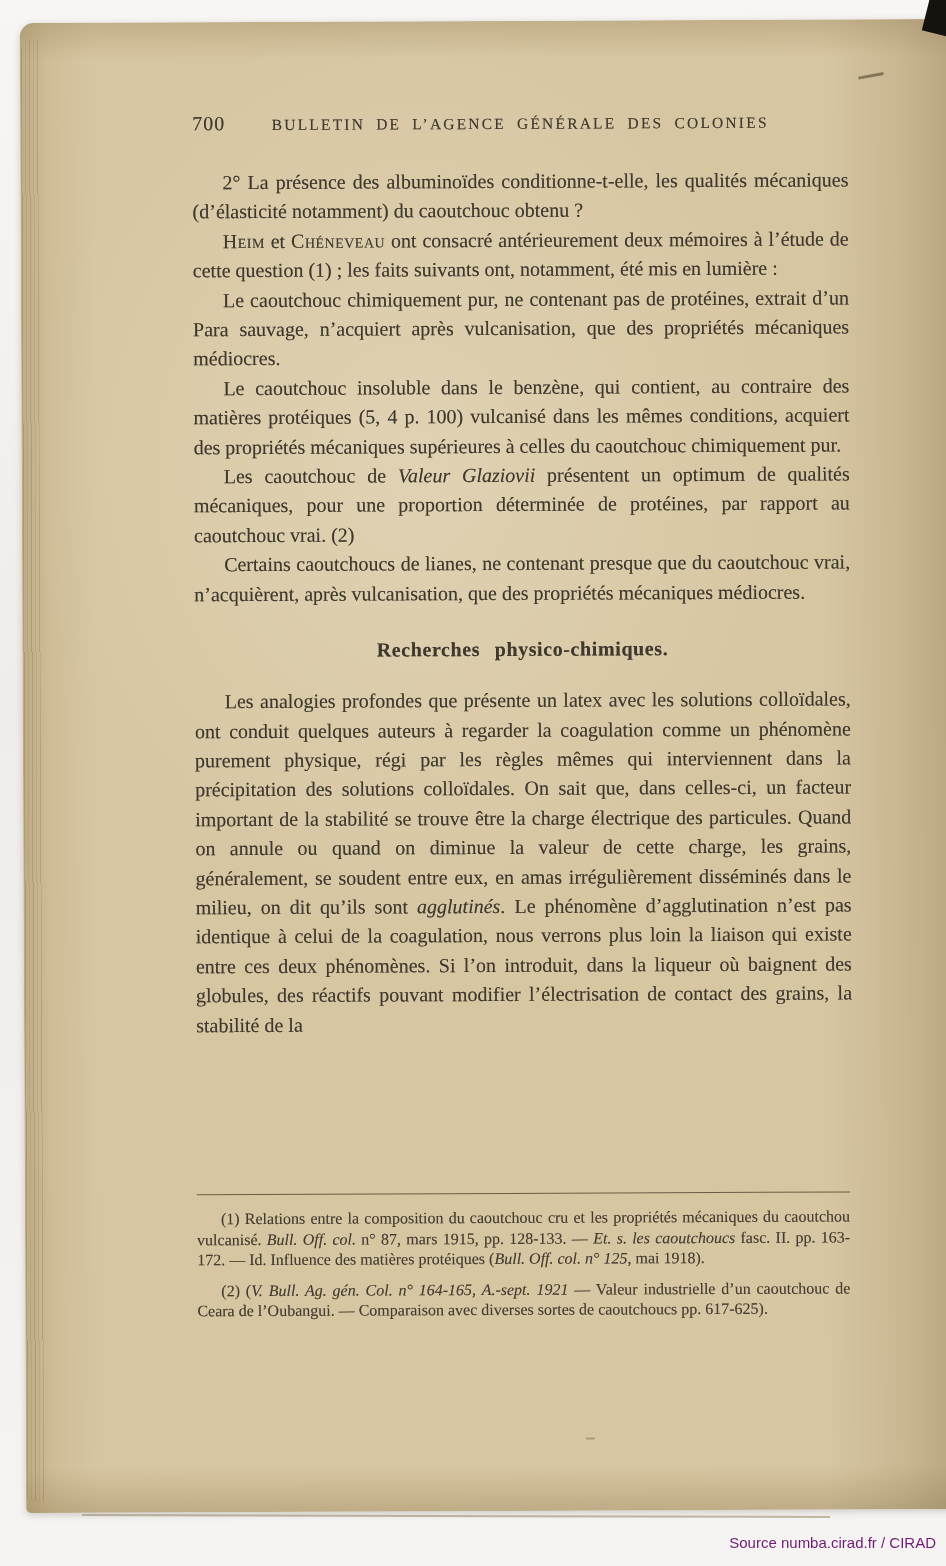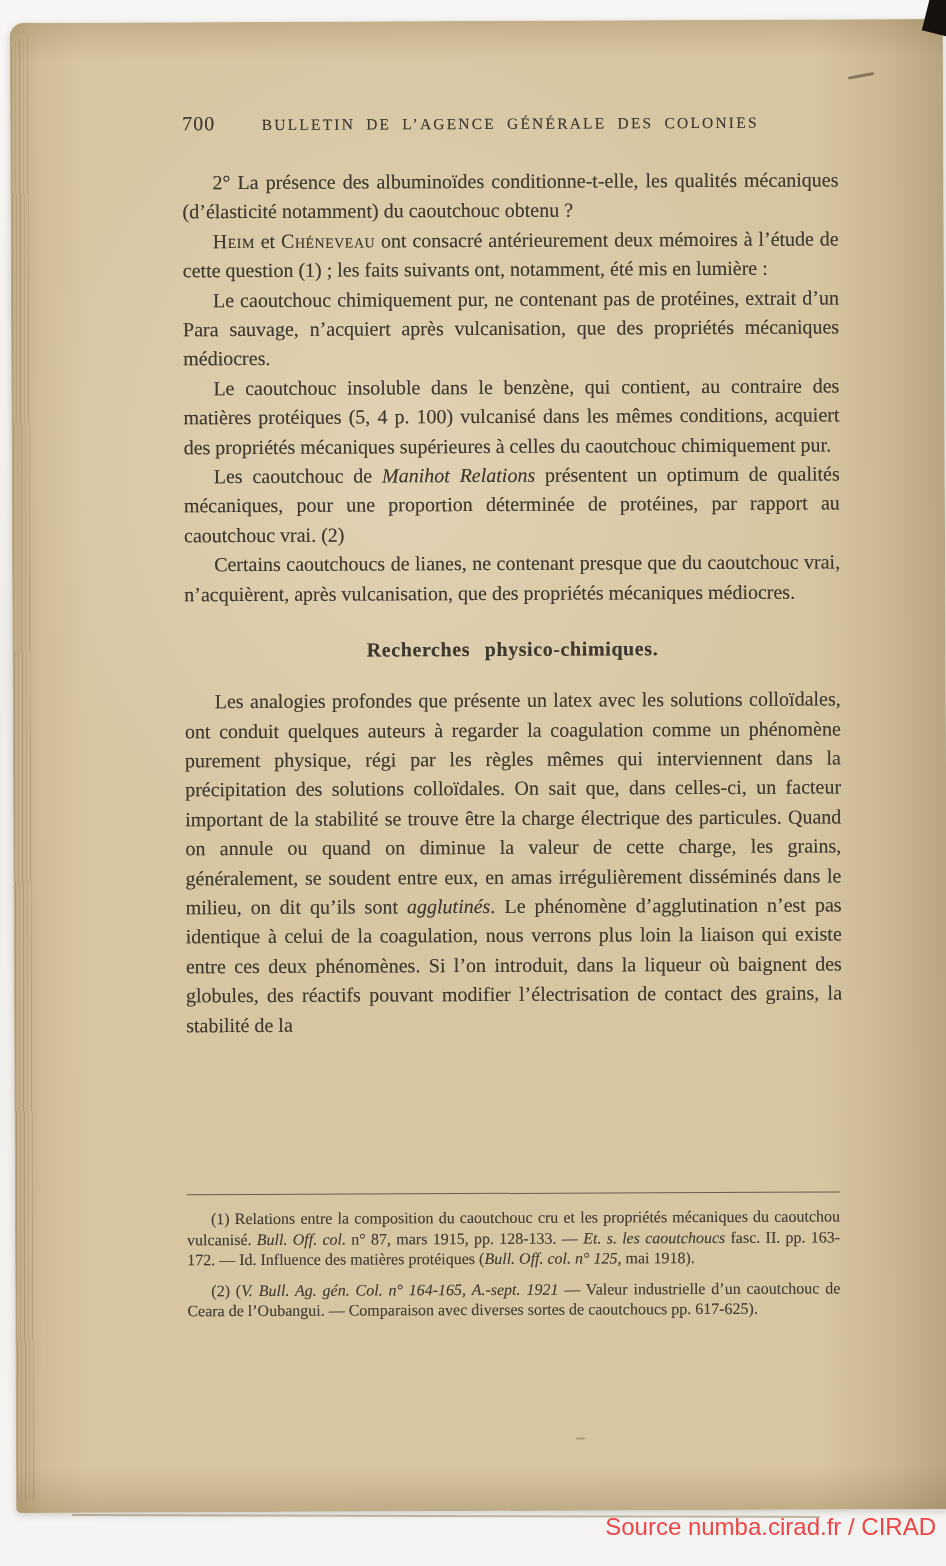--- a/index.html
+++ b/index.html
@@ -1,21 +1,21 @@
 <!DOCTYPE html>
 <html><head>
 <meta charset="utf-8">
 <style>
   html, body { margin:0; padding:0; }
   body {
     width:946px; height:1566px; overflow:hidden; position:relative;
     font-family:"Liberation Serif","DejaVu Serif",serif;
     background:linear-gradient(180deg,#f7f6f4 0%,#efede9 45%,#f5f4f2 100%);
   }
-  .viewport { position:absolute; inset:0; }
+  .viewport { position:absolute; inset:0;margin-left:10px; }
 
   
   .sheet {
     position:absolute; left:13px; top:21px; width:933px; height:1490px;
     transform:rotate(-0.25deg); transform-origin:50% 50%;
     border-radius:14px 0 0 5px;
     background:
       radial-gradient(ellipse 60% 45% at 42% 30%, rgba(255,252,238,.22), rgba(255,252,238,0) 70%),
       linear-gradient(90deg, rgba(135,110,65,.30) 0%, rgba(135,110,65,.10) 3%, rgba(0,0,0,0) 8%, rgba(0,0,0,0) 86%, rgba(120,95,55,.14) 94%, rgba(110,88,50,.30) 100%),
       linear-gradient(180deg, rgba(130,105,60,.24) 0%, rgba(0,0,0,0) 2.5%, rgba(0,0,0,0) 97%, rgba(130,105,60,.28) 100%),
@@ -76,23 +76,23 @@
   .footnote-block { position:absolute; left:172px; top:1172px; width:653px; }
   .footnote-rule { border-top:1px solid rgba(70,58,40,.75); height:0; }
   .footnotes { padding-top:14px; color:#433c31; text-shadow:0 0 .4px rgba(62,54,42,.4); }
   .footnote {
     margin:0 0 10px 0; font-size:16px; line-height:20.6px;
     text-align:justify; text-indent:24px;
   }
 
   
   .credit {
-    position:absolute; right:10px; bottom:25px;
+    position:absolute; right:10px; bottom:15px;
     font-family:"Liberation Sans","DejaVu Sans",sans-serif;
-    font-size:24px; color:#ef4444;
+    font-size:15px; color:#701a75;
   }
 </style>
 </head>
 <body>
 
 <div class="viewport">
 
   <div class="sheet">
     <div class="edge-stack"></div>
     <div class="speck"></div>
@@ -102,21 +102,21 @@
       <div class="header-row">
         <span class="page-num">700</span>
         <span class="running-header">BULLETIN DE L’AGENCE GÉNÉRALE DES COLONIES</span>
         <span class="header-spacer"></span>
       </div>
       <div class="body-text">
           <p class="para"><span>2° La présence des albuminoïdes conditionne-t-elle, les qualités mécaniques (d’élasticité notamment) du caoutchouc obtenu ?</span></p>
           <p class="para"><span class="sc">Heim</span><span> et </span><span class="sc">Chéneveau</span><span> ont consacré antérieurement deux mémoires à l’étude de cette question (1) ; les faits suivants ont, notamment, été mis en lumière :</span></p>
           <p class="para"><span>Le caoutchouc chimiquement pur, ne contenant pas de protéines, extrait d’un Para sauvage, n’acquiert après vulcanisation, que des propriétés mécaniques médiocres.</span></p>
           <p class="para"><span>Le caoutchouc insoluble dans le benzène, qui contient, au contraire des matières protéiques (5, 4 p. 100) vulcanisé dans les mêmes conditions, acquiert des propriétés mécaniques supérieures à celles du caoutchouc chimiquement pur.</span></p>
-          <p class="para"><span>Les caoutchouc de </span><span class="i">Manihot Relations</span><span> présentent un optimum de qualités mécaniques, pour une proportion déterminée de protéines, par rapport au caoutchouc vrai. (2)</span></p>
+          <p class="para"><span>Les caoutchouc de </span><span class="i">Valeur Glaziovii</span><span> présentent un optimum de qualités mécaniques, pour une proportion déterminée de protéines, par rapport au caoutchouc vrai. (2)</span></p>
           <p class="para"><span>Certains caoutchoucs de lianes, ne contenant presque que du caoutchouc vrai, n’acquièrent, après vulcanisation, que des propriétés mécaniques médiocres.</span></p>
           <h2 class="section-heading">Recherches physico-chimiques.</h2>
           <p class="para"><span>Les analogies profondes que présente un latex avec les solutions colloïdales, ont conduit quelques auteurs à regarder la coagulation comme un phénomène purement physique, régi par les règles mêmes qui interviennent dans la précipitation des solutions colloïdales. On sait que, dans celles-ci, un facteur important de la stabilité se trouve être la charge électrique des particules. Quand on annule ou quand on diminue la valeur de cette charge, les grains, généralement, se soudent entre eux, en amas irrégulièrement disséminés dans le milieu, on dit qu’ils sont </span><span class="i">agglutinés</span><span>. Le phénomène d’agglutination n’est pas identique à celui de la coagulation, nous verrons plus loin la liaison qui existe entre ces deux phénomènes. Si l’on introduit, dans la liqueur où baignent des globules, des réactifs pouvant modifier l’électrisation de contact des grains, la stabilité de la</span></p>
         </div>
     </div>
 
     <div class="footnote-block">
       <div class="footnote-rule"></div>
       <div class="footnotes">
           <p class="footnote"><span>(1) Relations entre la composition du caoutchouc cru et les propriétés mécaniques du caoutchou vulcanisé. </span><span class="i">Bull. Off. col.</span><span> n° 87, mars 1915, pp. 128-133. — </span><span class="i">Et. s. les caoutchoucs</span><span> fasc. II. pp. 163-172. — Id. Influence des matières protéiques (</span><span class="i">Bull. Off. col. n° 125</span><span>, mai 1918).</span></p>

